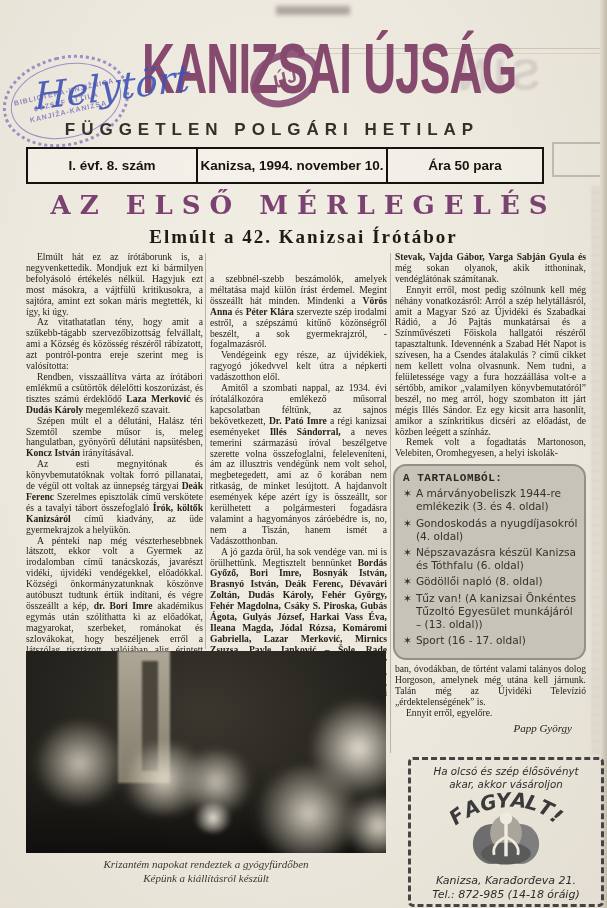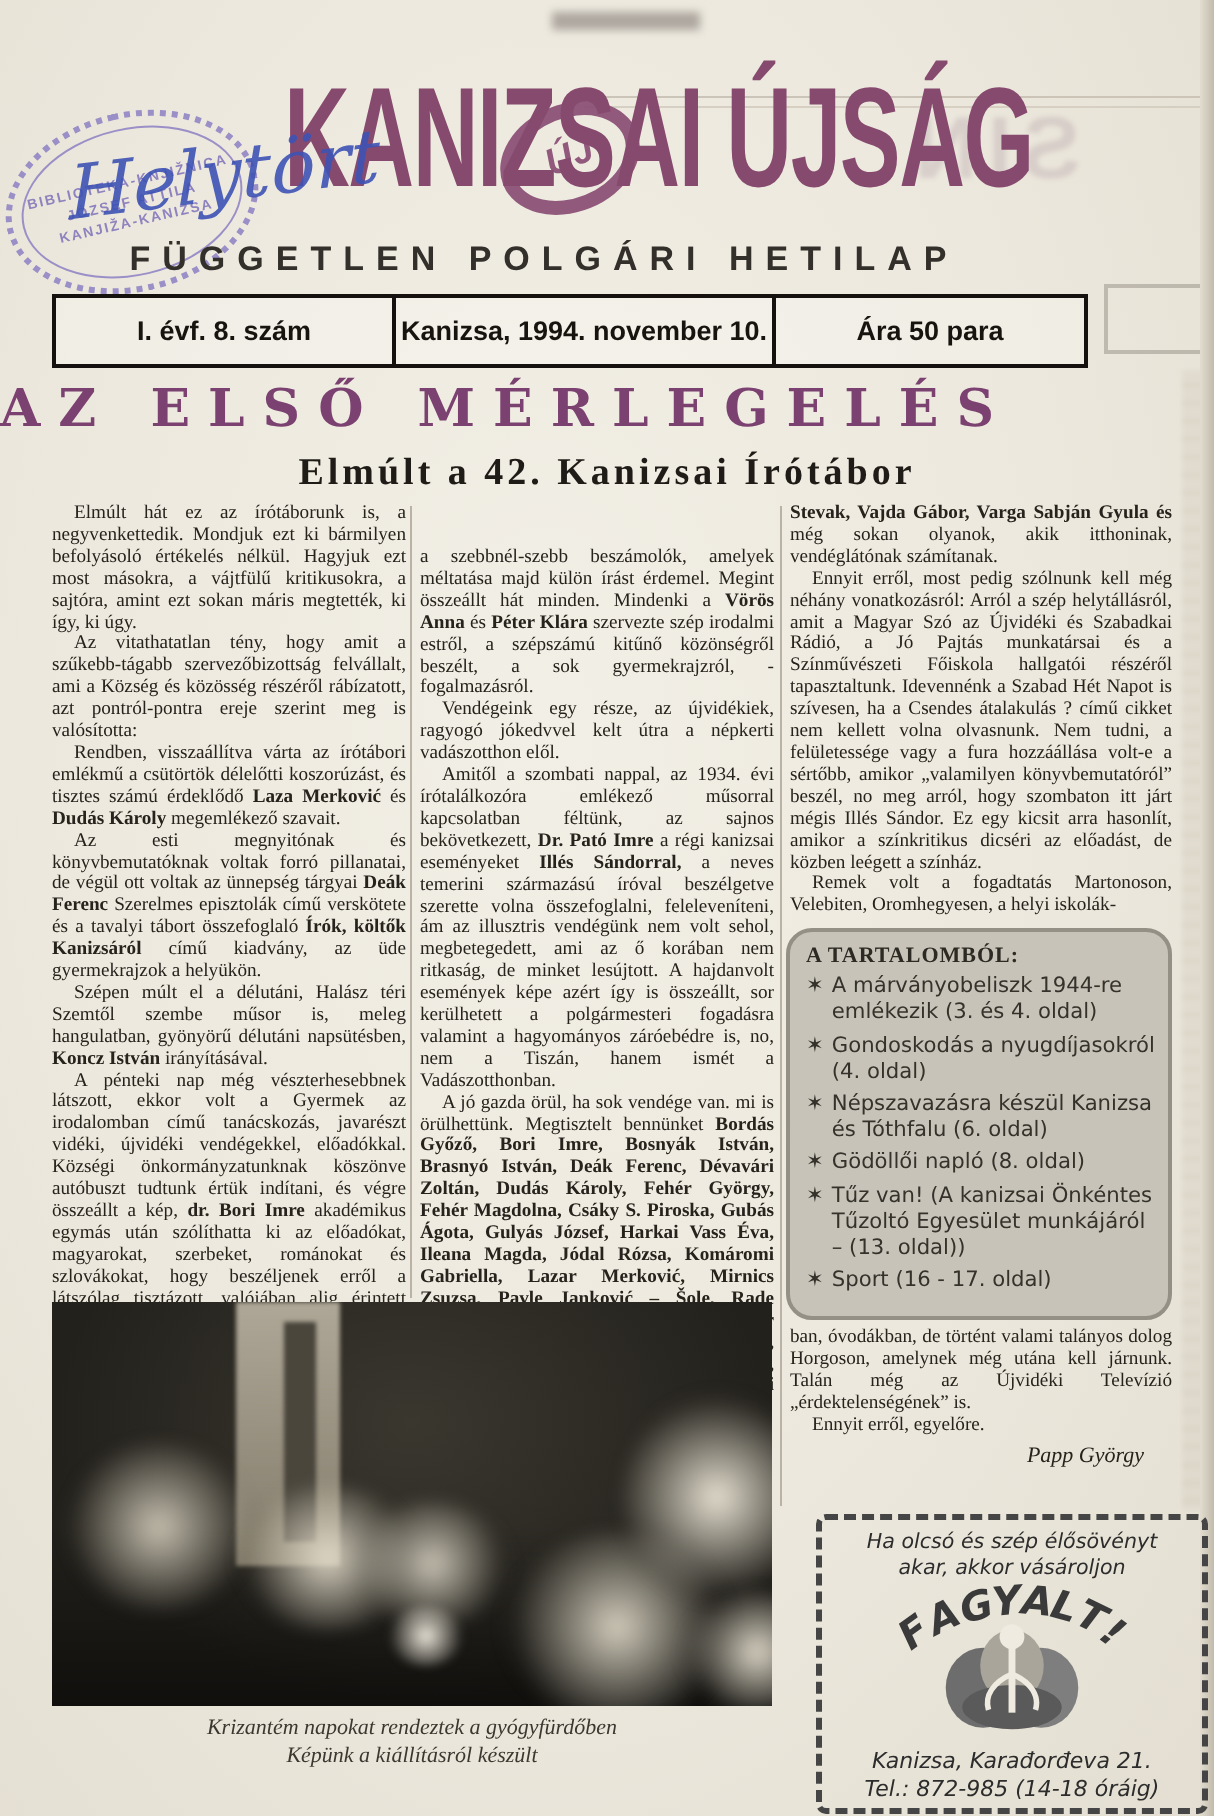--- a/index.html
+++ b/index.html
@@ -38,39 +38,39 @@
 
   
   .infobar{left:26px;top:147px;width:514px;height:33px;border:2px solid #14110e;display:flex;background:rgba(255,255,255,.25);}
   .infobar .cell{display:flex;align-items:center;justify-content:center;font-family:"Liberation Sans",sans-serif;
     font-weight:bold;font-size:13.5px;color:#17140f;overflow:hidden;white-space:nowrap;}
   .cell-issue{width:168px;}
   .cell-date{width:188px;border-left:2px solid #14110e;border-right:2px solid #14110e;}
   .cell-price{flex:1;}
 
   
-  .headline{left:0;top:190px;width:607px;font-family:"DejaVu Serif",serif;font-weight:bold;
+  .headline{left:0;top:190px;width:607px;text-align:center;font-family:"DejaVu Serif",serif;font-weight:bold;
     font-size:26px;letter-spacing:9px;color:#7b4170;}
   .subheadline{left:0;top:226px;width:607px;text-align:center;font-family:"Liberation Serif",serif;font-weight:bold;
     font-size:19px;letter-spacing:2px;color:#1f1b16;}
 
   
   .col{top:252px;font-size:9.6px;line-height:10.9px;text-align:justify;color:#26221c;}
   .col1{left:26px;width:177px;}
   .col2{left:210px;width:177px;margin-top:22px;}
   .col3{left:395px;width:191px;}
   .para{margin:0;text-indent:11px;}
   .para.noind{text-indent:0;}
   .colrule{width:1px;background:#bab3a5;}
   .rule1{left:205px;top:253px;height:396px;}
   .rule2{left:390px;top:253px;height:500px;}
 
   
   .toc-box{margin:5px 0 4px -2px;background:#c7c3b9;border:2px solid #959086;border-radius:13px;padding:7px 6px 8px 8px;}
-  .toc-title{font-family:Liberation Serif, serif;font-weight:bold;font-size:11px;letter-spacing:.5px;color:#2d2a24;margin-bottom:3px;}
+  .toc-title{font-family:Liberation Mono, monospace;font-weight:bold;font-size:11px;letter-spacing:.5px;color:#2d2a24;margin-bottom:3px;}
   .toc-item{display:flex;font-family:"DejaVu Sans",sans-serif;font-size:10.6px;line-height:13.2px;color:#35322b;margin:3px 0;text-align:left;text-indent:0;}
   .toc-star{margin-right:4px;flex:0 0 auto;}
   .byline{text-align:right;font-style:italic;font-size:11px;padding-right:14px;margin-top:4px;}
 
   
   .photo{left:26px;top:651px;width:360px;height:202px;background:
     linear-gradient(to bottom, rgba(0,0,0,0) 55%, rgba(0,0,0,.55) 100%),
     radial-gradient(ellipse at 50% 30%, #3a372f 0%, #23211c 70%);overflow:hidden;}
   .blob{position:absolute;border-radius:50%;filter:blur(4px);}
   .monument{position:absolute;left:92px;top:0;width:52px;height:132px;filter:blur(1px);opacity:.9;
@@ -130,22 +130,22 @@
   <div class="abs headline">AZ ELSŐ MÉRLEGELÉS</div>
   <div class="abs subheadline">Elmúlt a 42. Kanizsai Írótábor</div>
 
   <div class="abs colrule rule1"></div>
   <div class="abs colrule rule2"></div>
 
   <div class="abs col col1">
       <p class="para">Elmúlt hát ez az írótáborunk is, a negyvenkettedik. Mondjuk ezt ki bármilyen befolyásoló értékelés nélkül. Hagyjuk ezt most másokra, a vájtfülű kritikusokra, a sajtóra, amint ezt sokan máris megtették, ki így, ki úgy.</p>
       <p class="para">Az vitathatatlan tény, hogy amit a szűkebb-tágabb szervezőbizottság felvállalt, ami a Község és közösség részéről rábízatott, azt pontról-pontra ereje szerint meg is valósította:</p>
       <p class="para">Rendben, visszaállítva várta az írótábori emlékmű a csütörtök délelőtti koszorúzást, és tisztes számú érdeklődő <b>Laza Merković</b> és <b>Dudás Károly</b> megemlékező szavait.</p>
+      <p class="para">Szépen múlt el a délutáni, Halász téri Szemtől szembe műsor is, meleg hangulatban, gyönyörű délutáni napsütésben, <b>Koncz István</b> irányításával.</p>
       <p class="para">Az esti megnyitónak és könyvbemutatóknak voltak forró pillanatai, de végül ott voltak az ünnepség tárgyai <b>Deák Ferenc</b> Szerelmes episztolák című verskötete és a tavalyi tábort összefoglaló <b>Írók, költők Kanizsáról</b> című kiadvány, az üde gyermekrajzok a helyükön.</p>
-      <p class="para">Szépen múlt el a délutáni, Halász téri Szemtől szembe műsor is, meleg hangulatban, gyönyörű délutáni napsütésben, <b>Koncz István</b> irányításával.</p>
       <p class="para">A pénteki nap még vészterhesebbnek látszott, ekkor volt a Gyermek az irodalomban című tanácskozás, javarészt vidéki, újvidéki vendégekkel, előadókkal. Községi önkormányzatunknak köszönve autóbuszt tudtunk értük indítani, és végre összeállt a kép, <b>dr. Bori Imre</b> akadémikus egymás után szólíthatta ki az előadókat, magyarokat, szerbeket, románokat és szlovákokat, hogy beszéljenek erről a látszólag tisztázott, valójában alig érintett témáról, és következtek</p>
     </div>
   <div class="abs col col2">
       <p class="para noind">a szebbnél-szebb beszámolók, amelyek méltatása majd külön írást érdemel. Megint összeállt hát minden. Mindenki a <b>Vörös Anna</b> és <b>Péter Klára</b> szervezte szép irodalmi estről, a szépszámú kitűnő közönségről beszélt, a sok gyermekrajzról, -fogalmazásról.</p>
       <p class="para">Vendégeink egy része, az újvidékiek, ragyogó jókedvvel kelt útra a népkerti vadászotthon elől.</p>
       <p class="para">Amitől a szombati nappal, az 1934. évi írótalálkozóra emlékező műsorral kapcsolatban féltünk, az sajnos bekövetkezett, <b>Dr. Pató Imre</b> a régi kanizsai eseményeket <b>Illés Sándorral,</b> a neves temerini származású íróval beszélgetve szerette volna összefoglalni, feleleveníteni, ám az illusztris vendégünk nem volt sehol, megbetegedett, ami az ő korában nem ritkaság, de minket lesújtott. A hajdanvolt események képe azért így is összeállt, sor kerülhetett a polgármesteri fogadásra valamint a hagyományos záróebédre is, no, nem a Tiszán, hanem ismét a Vadászotthonban.</p>
       <p class="para">A jó gazda örül, ha sok vendége van. mi is örülhettünk. Megtisztelt bennünket <b>Bordás Győző, Bori Imre, Bosnyák István, Brasnyó István, Deák Ferenc, Dévavári Zoltán, Dudás Károly, Fehér György, Fehér Magdolna, Csáky S. Piroska, Gubás Ágota, Gulyás József, Harkai Vass Éva, Ileana Magda, Jódal Rózsa, Komáromi Gabriella, Lazar Merković, Mirnics Zsuzsa, Pavle Janković – Šole, Rade Obrenović, Rigó Béla, Saffer Pál, Svetozar Malešev, Torok Csaba, Tóth Anna, Mészelyi József, Ferenc Magdolna, Cimbalmos Csaba, Péterfi Sándor, Zentai Péter László, Utasi Csaba, Zorosav</b></p>
     </div>
   <div class="abs col col3">
     <div>

